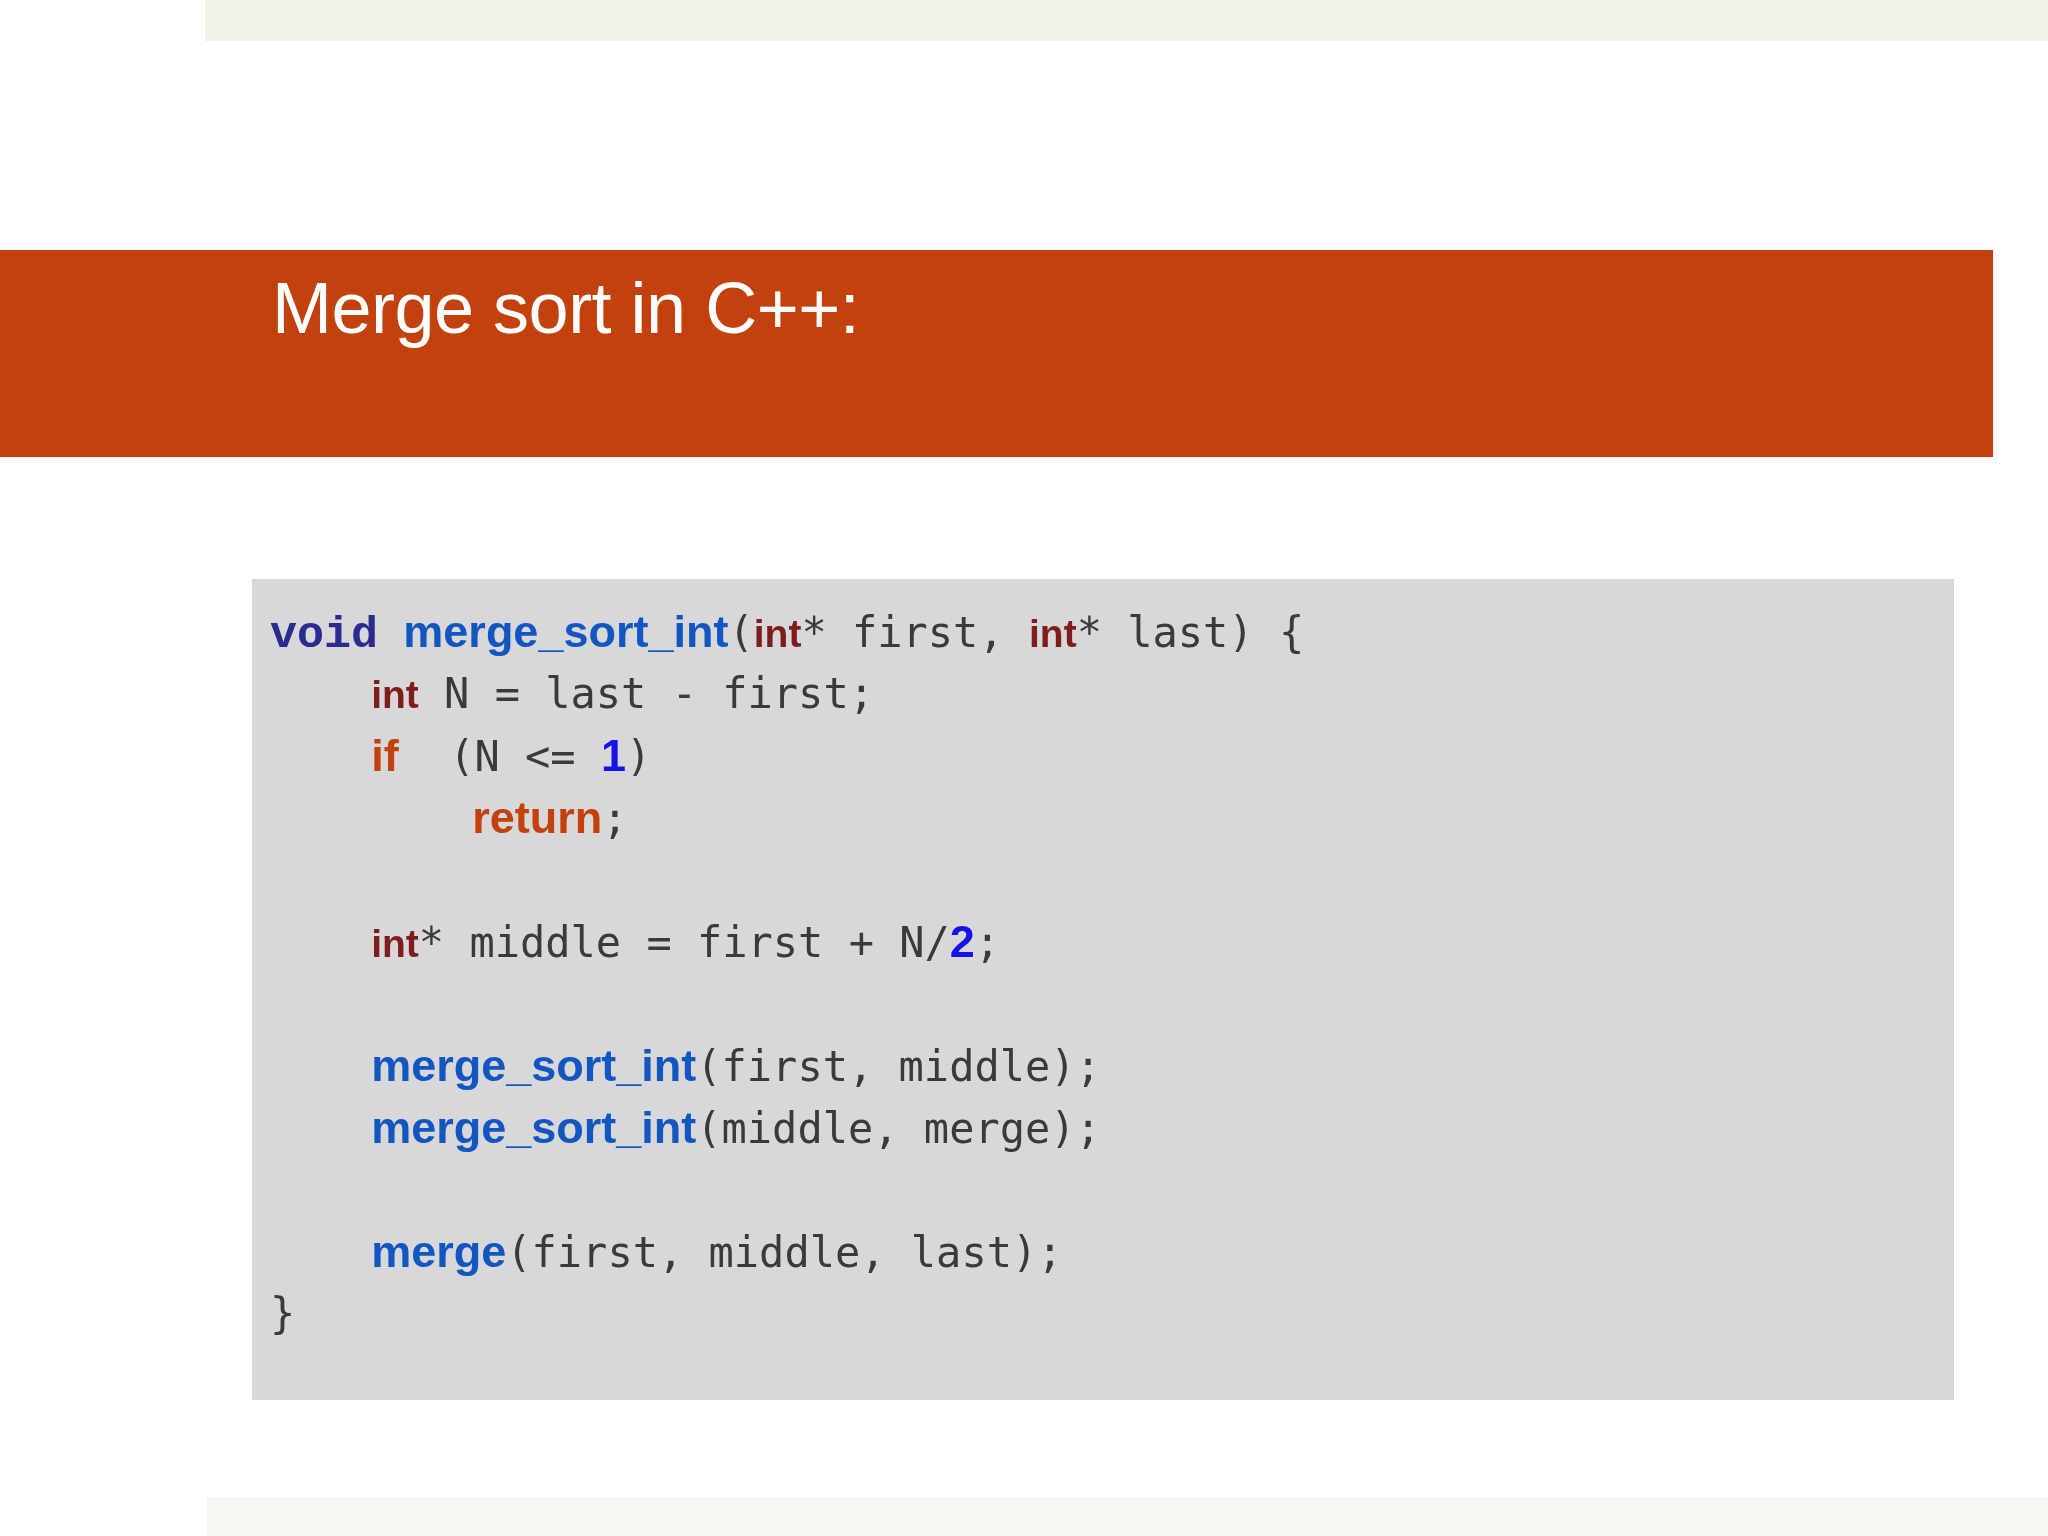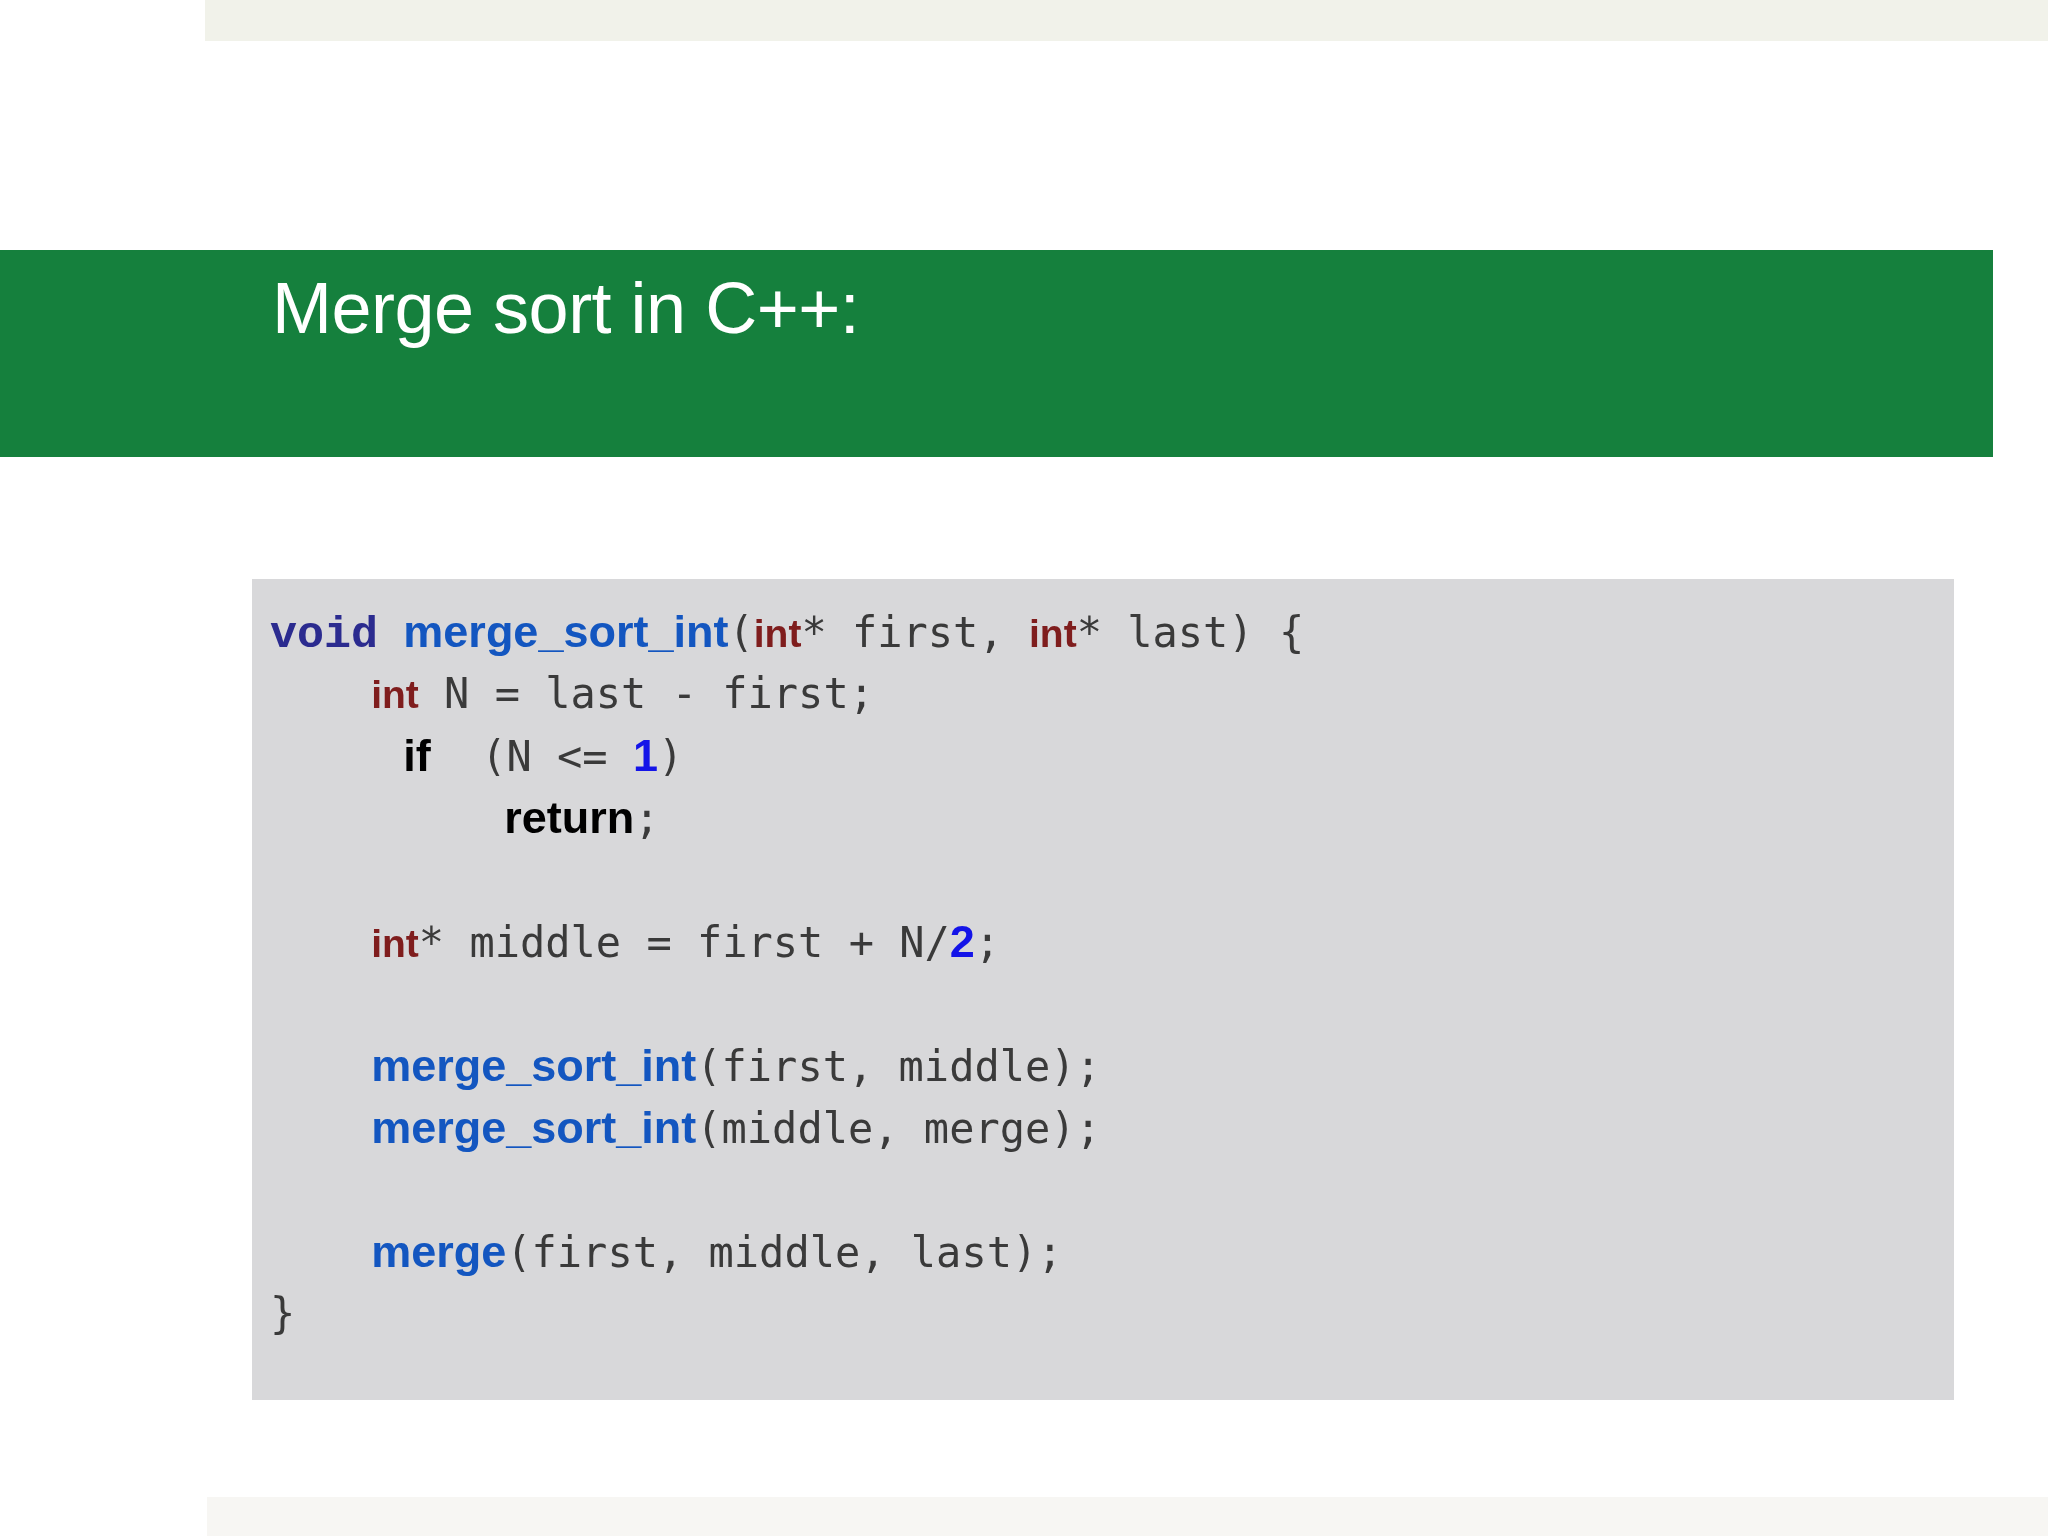--- a/index.html
+++ b/index.html
@@ -33,21 +33,21 @@
     background: #f7f6f3;
   }
 
   
   #title-banner {
     position: absolute;
     left: 0px;
     top: 250px;
     width: 1993px;
     height: 207px;
-    background: #15803d;
+    background: #c2410c;
     box-sizing: border-box;
     padding-left: 272px;
     padding-top: 6px;
   }
   .title-line {
     color: #ffffff;
     font-family: "Liberation Sans", sans-serif;
     font-size: 72px;
     font-weight: 400;
     line-height: 104px;
@@ -90,22 +90,21 @@
   .kw-int {
     font-family: "Liberation Sans", sans-serif;
     font-weight: bold;
     font-size: 39px;
     color: #7f1d1d;
   }
   .kw-flow {
     font-family: "Liberation Sans", sans-serif;
     font-weight: bold;
     font-size: 45px;
-    color: #000000;
-    margin-left: 32px;
+    color: #c2410c;
   }
   .fn {
     font-family: "Liberation Sans", sans-serif;
     font-weight: bold;
     font-size: 45px;
     color: #1356c0;
   }
   .num {
     font-family: "Liberation Sans", sans-serif;
     font-weight: bold;

